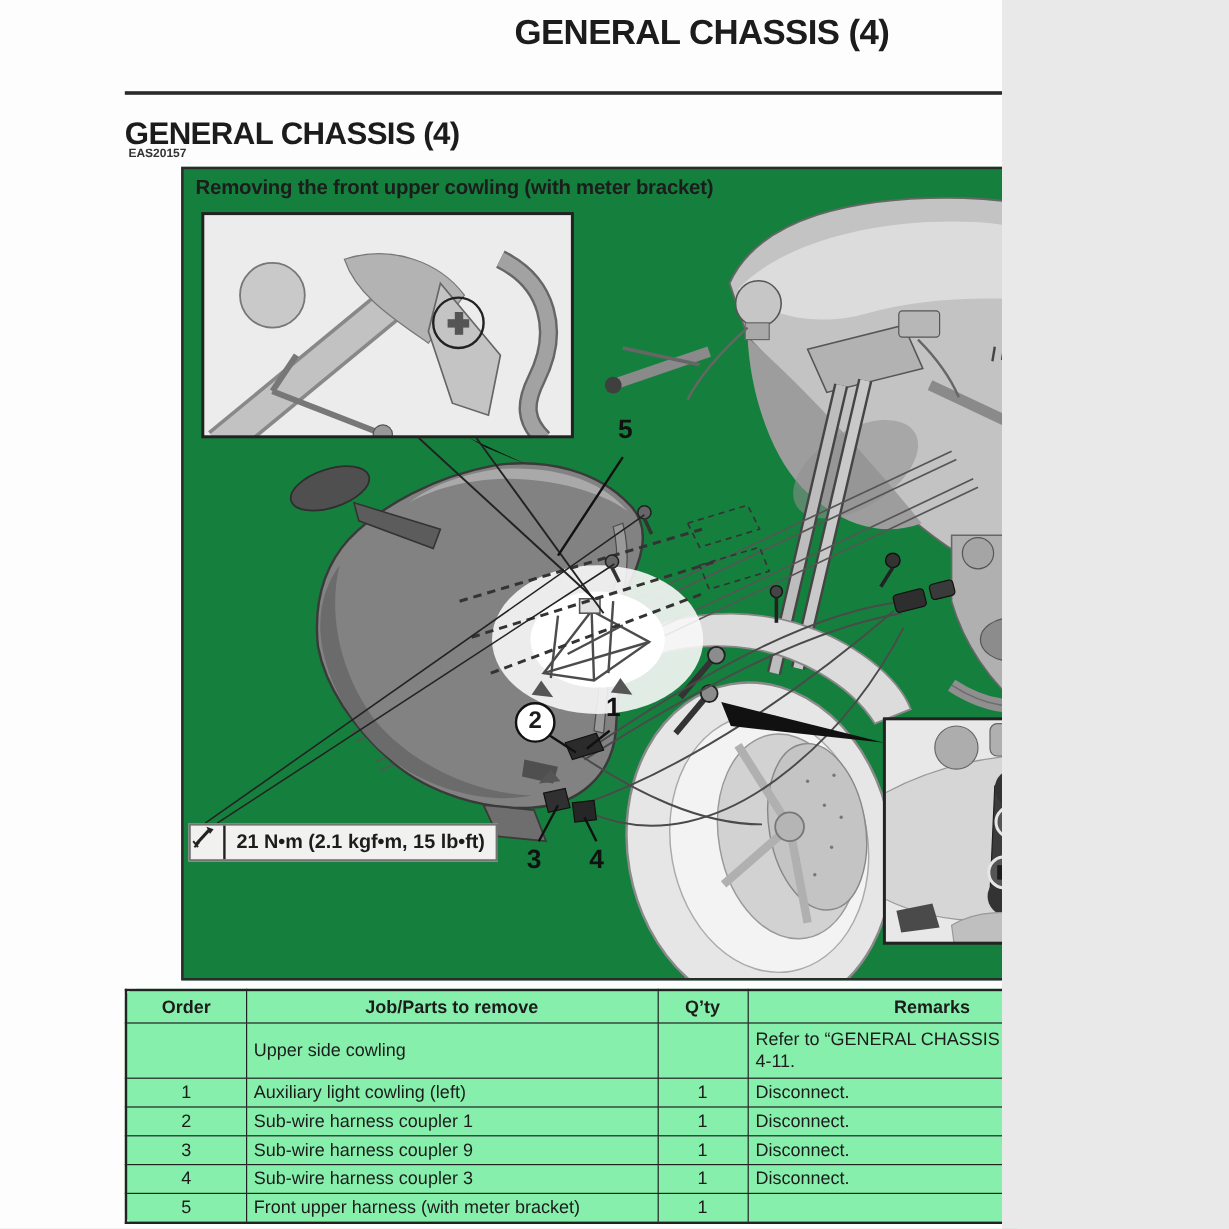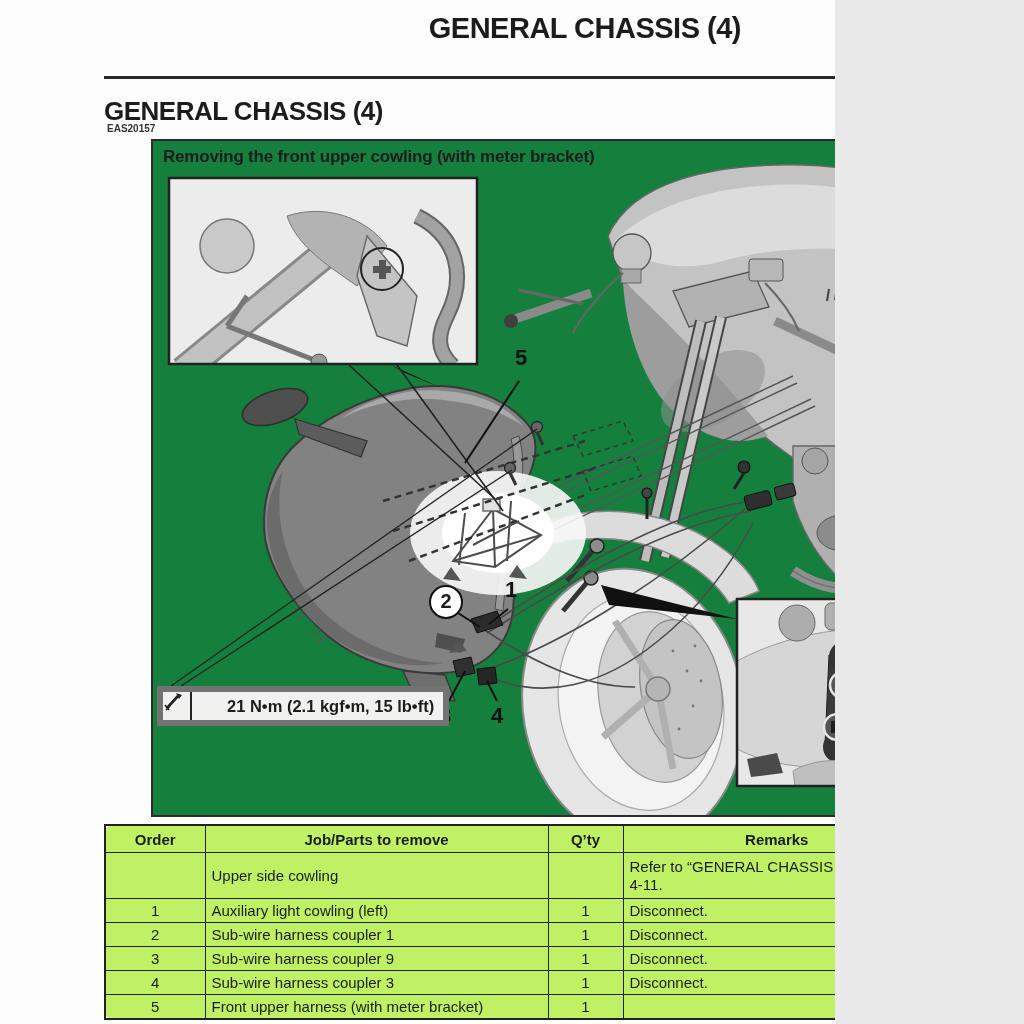--- a/index.html
+++ b/index.html
@@ -11,27 +11,27 @@
   .sect-title{position:absolute;left:104px;top:96px;font-size:26px;font-weight:bold;letter-spacing:-0.5px;}
 
   .panel{position:absolute;left:111px;top:139px;width:822px;height:674px;border:2px solid #2b2b2b;background:#15803d;margin-left:40px;}
   .panel-title{position:absolute;left:10px;top:6px;font-size:17px;font-weight:bold;letter-spacing:-0.2px;}
   .panel svg{position:absolute;left:0;top:0;}
 
   .callout{position:absolute;font-size:22px;font-weight:bold;color:#111;line-height:1;}
   .callout-circled{position:absolute;width:30px;height:30px;border:2.5px solid #111;border-radius:50%;
         background:#fff;text-align:center;line-height:29px;font-size:20px;font-weight:bold;}
 
-  .torque-box{position:absolute;left:4px;top:545px;height:28px;border:6px solid #737373;background:#f1f1ef;
-        display:flex;align-items:stretch;gap:26px;}
+  .torque-box{position:absolute;left:4px;top:545px;height:28px;border:2px solid #737373;background:#f1f1ef;
+        display:flex;align-items:stretch;}
   .torque-icon-cell{width:27px;border-right:2px solid #222;display:flex;align-items:center;justify-content:center;}
   .torque-label{padding:0 9px;font-size:16.5px;font-weight:bold;display:flex;align-items:center;white-space:nowrap;}
 
   table.parts{position:absolute;left:104px;top:824px;width:826px;border-collapse:collapse;
-        font-size:15px;table-layout:fixed;background:#bef264;border-radius:10px;}
+        font-size:15px;table-layout:fixed;background:#86efac;border-radius:10px;}
   table.parts th, table.parts td{border:1.5px solid #222;padding:1px 6px;vertical-align:middle;overflow:hidden;}
   table.parts th{font-weight:bold;height:24px;}
   table.parts td{height:21px;}
   td.c-order, td.c-qty{text-align:center;}
   td.c-job, td.c-remarks{text-align:left;padding-left:8px;line-height:1.15;}
   tr.row-tall td{height:43px;}
   table.parts{border:2px solid #222;}
 </style>
 </head>
 <body>

